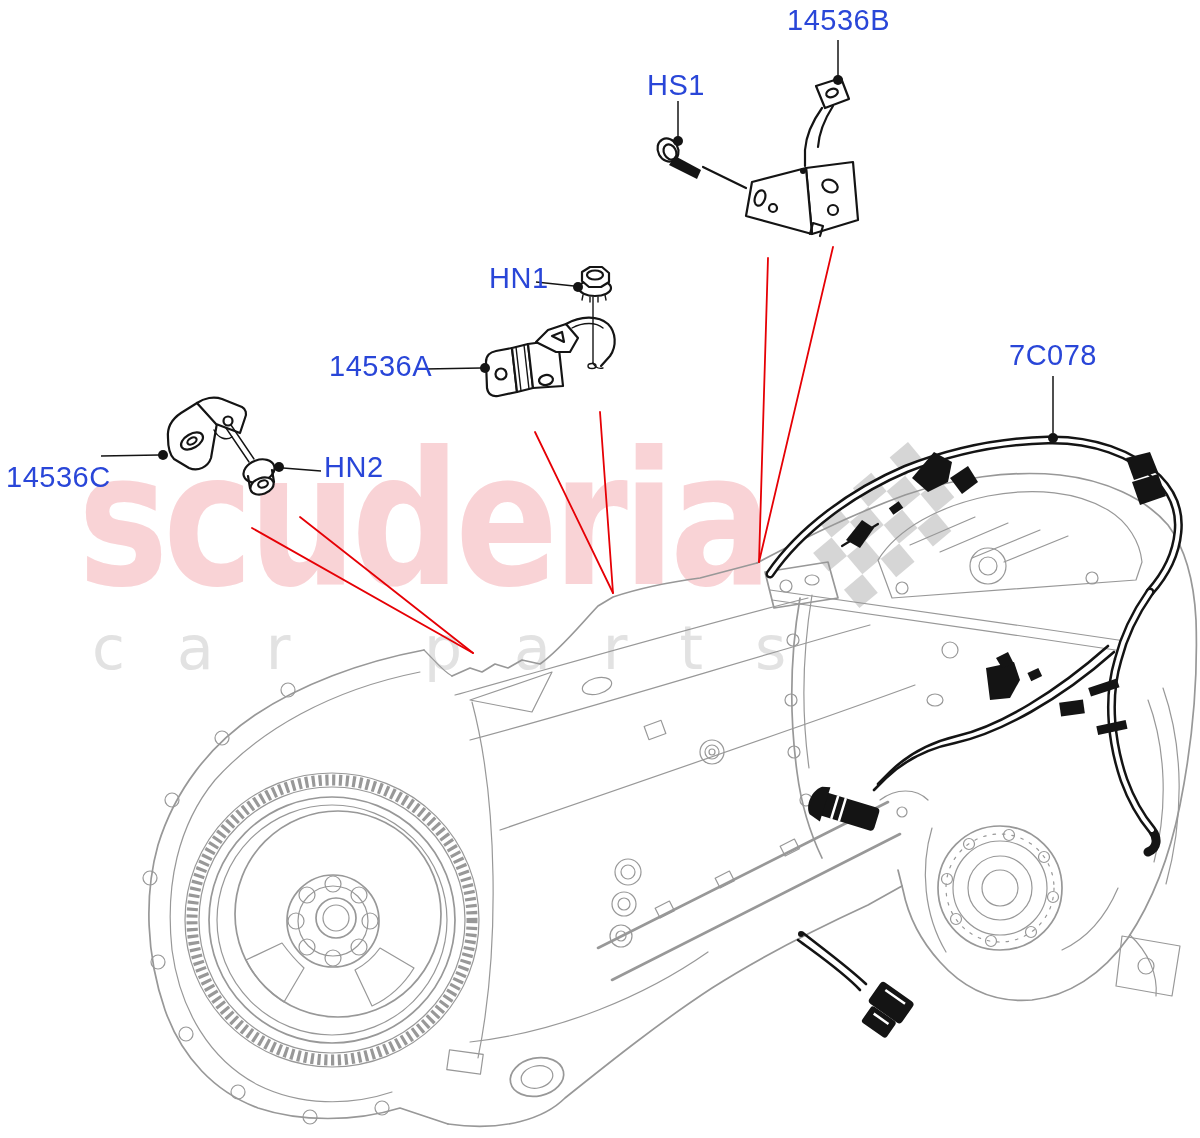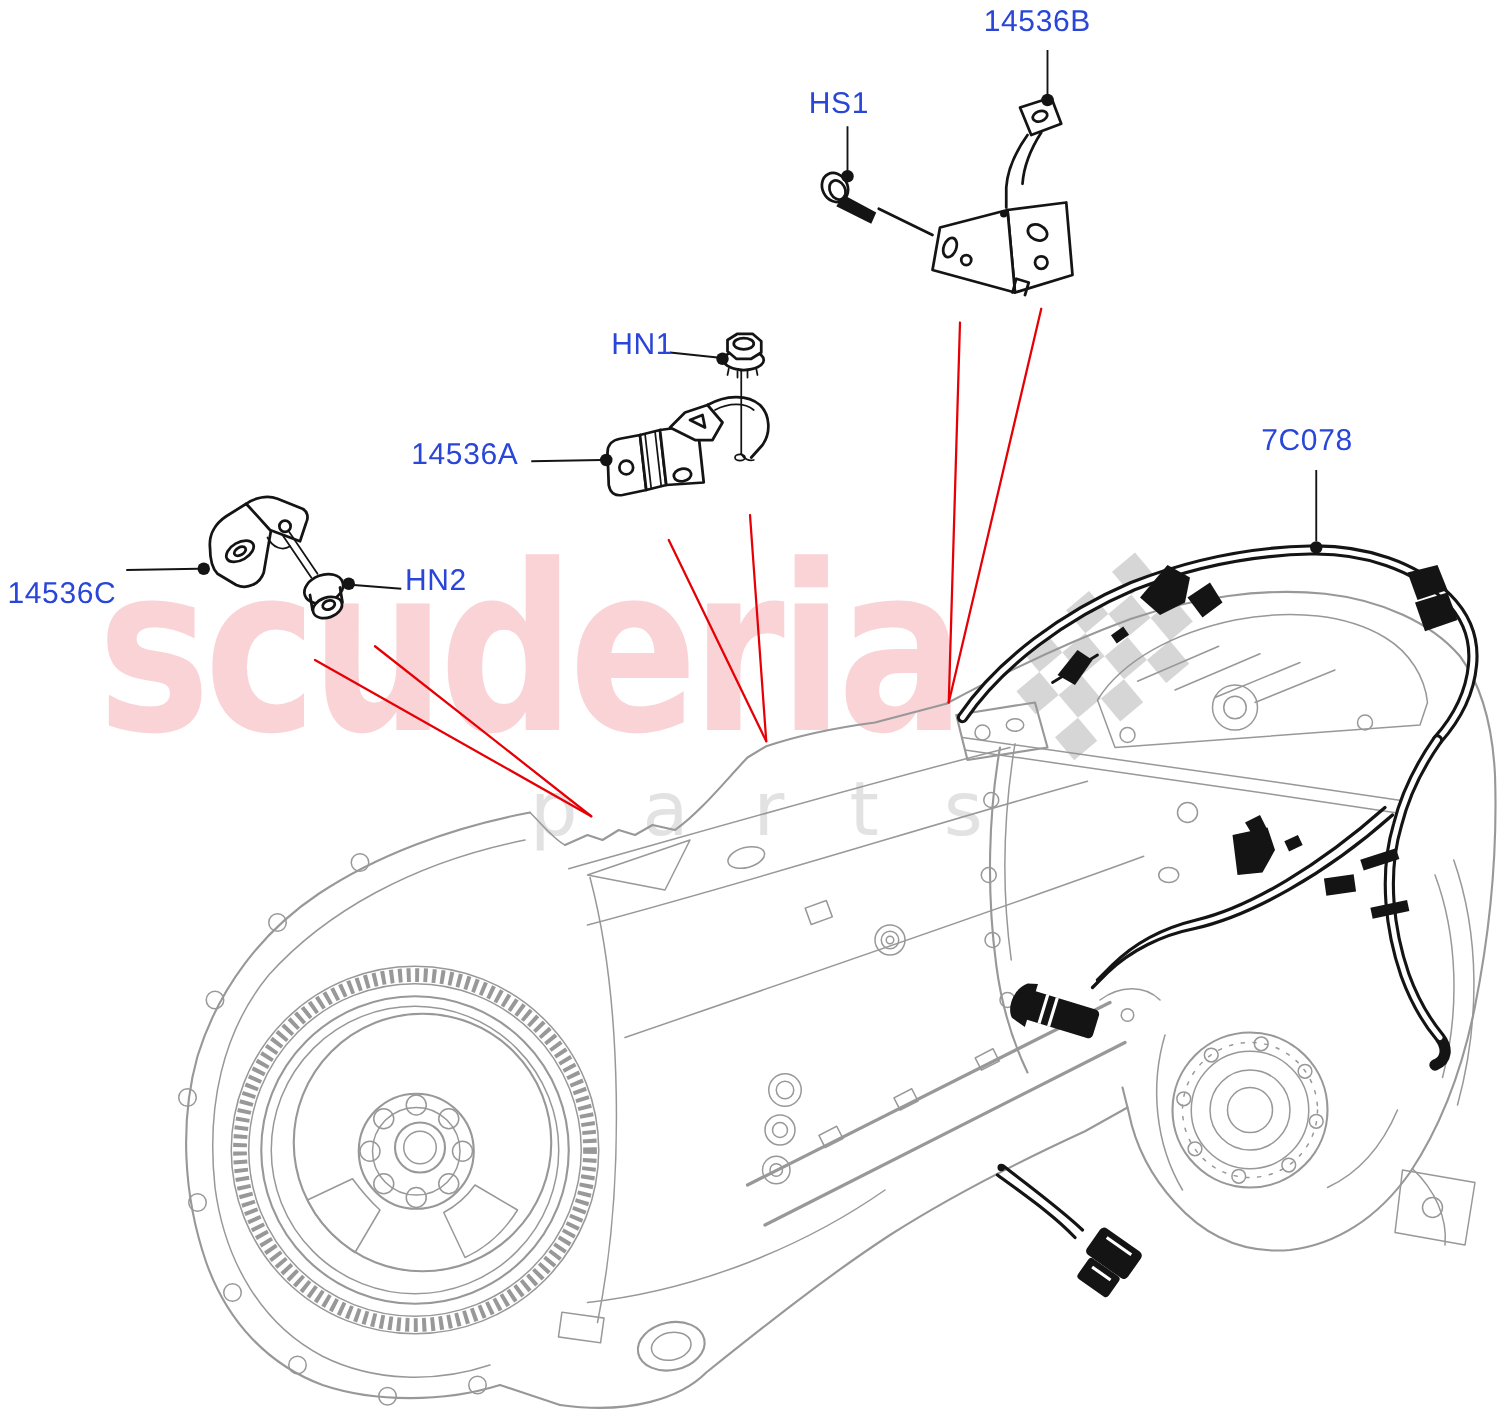--- a/index.html
+++ b/index.html
@@ -27,33 +27,34 @@
   .bkt{fill:none;stroke:var(--black);stroke-width:1.4;stroke-linecap:round;}
   .bf{fill:var(--black);stroke:none;}
   .tube{fill:none;stroke:var(--black);stroke-width:9;stroke-linecap:round;}
   .tubecore{fill:none;stroke:#ffffff;stroke-width:4;stroke-linecap:round;}
   .cable{fill:none;stroke:var(--black);stroke-width:2.6;stroke-linecap:round;}
   .red{fill:none;stroke:var(--red);stroke-width:1.8;stroke-linecap:round;}
   .lead{fill:none;stroke:var(--black);stroke-width:1.5;}
   .dot{fill:var(--black);}
   .chk{fill:var(--checker);}
   
-  .callout{position:absolute;z-index:2;color:var(--blue);font-size:24px;line-height:1.1;
+  .callout{position:absolute;z-index:2;color:var(--blue);font-size:29px;line-height:1.1;
     letter-spacing:0.5px;cursor:pointer;white-space:nowrap;}
   .c-14536b{left:787px;top:5px;}  .c-hs1{left:647px;top:70px;text-align:center;}
   .c-hn1{left:489px;top:263px;}   .c-14536a{left:329px;top:351px;}
   .c-14536c{left:6px;top:442px;margin-top:20px;}  .c-hn2{left:324px;top:452px;}
   .c-7c078{left:1009px;top:340px;text-align:right;}
 </style>
 </head>
 <body>
 
 <div id="stage">
 
   <div class="wm-brand">scuderia</div>
+  <div class="wm-word wm-car">car</div>
   <div class="wm-word wm-parts">parts</div>
 
   <svg class="draw" width="1200" height="1138" viewBox="0 0 1200 1138">
 
     <g transform="translate(908,442) rotate(50)">
       <rect class="chk" x="0" y="0" width="24" height="24"></rect>
         <rect class="chk" x="48" y="0" width="24" height="24"></rect>
       <rect class="chk" x="24" y="24" width="24" height="24"></rect>
         <rect class="chk" x="72" y="24" width="24" height="24"></rect>
       <rect class="chk" x="0" y="48" width="24" height="24"></rect>

